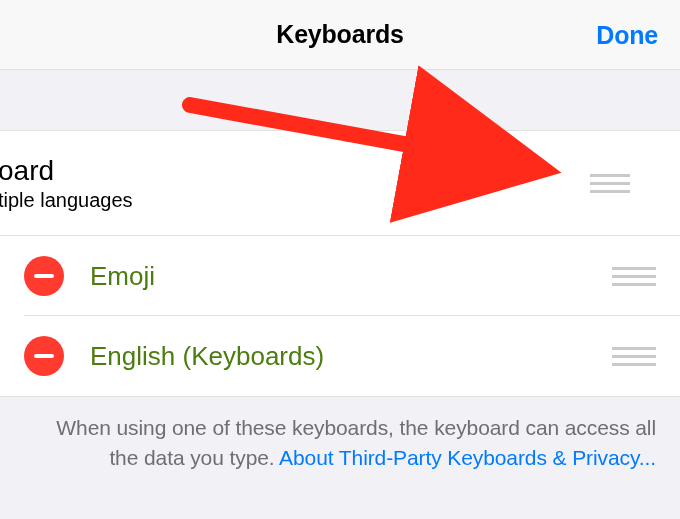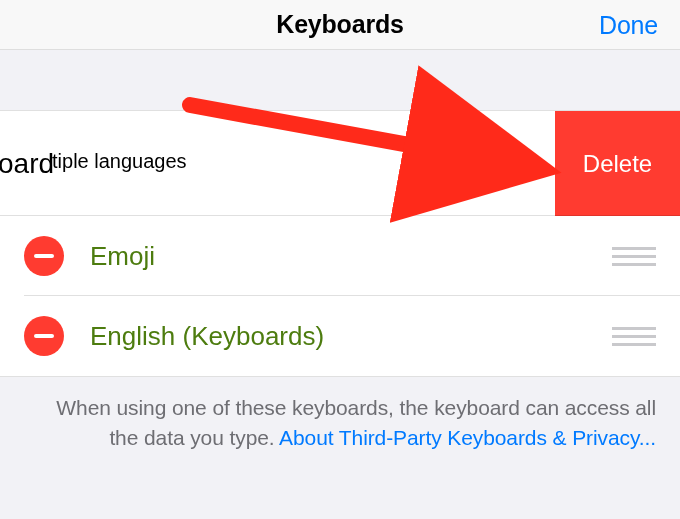--- a/index.html
+++ b/index.html
@@ -4,48 +4,48 @@
   <style>
     * { margin: 0; padding: 0; box-sizing: border-box; -webkit-font-smoothing: antialiased; }
     body {
       width: 680px; height: 519px;
       font-family: -apple-system, "Helvetica Neue", Helvetica, Arial, sans-serif;
       background: #f2f2f6;
       overflow: hidden;
       position: relative;
     }
     .nav {
-      height: 50px;
+      height: 70px;
       background: #f8f8f8;
       border-bottom: 1px solid rgba(0,0,0,0.10);
       display: flex; align-items: center; justify-content: center;
       position: relative;
     }
     .nav-title { font-size: 25px; font-weight: 600; color: #000; letter-spacing: -0.2px; }
     .nav-done {
       position: absolute; right: 22px; top: 50%; transform: translateY(-50%);
-      color: #007aff; font-size: 25px; font-weight: 400; letter-spacing: -0.2px;
+      color: #007aff; font-size: 25px; font-weight: 700; letter-spacing: -0.2px;
     }
     .spacer { height: 60px; }
     .list { background: #fff; border-top: 1px solid rgba(0,0,0,0.12); border-bottom: 1px solid rgba(0,0,0,0.12); }
     .row {
       background: #fff; position: relative;
       display: flex; align-items: center;
       padding: 0 24px;
     }
     .sep { position: absolute; left: 24px; right: 0; bottom: 0; height: 1px; background: rgba(0,0,0,0.12); }
 
     
     .row-swiped {
       height: 105px;
       padding-left: 0;
       overflow: visible;
     }
     .swiped-content {
-      display: flex; flex-direction: row; 
+      display: flex; flex-direction: column; justify-content: center;
       flex: 1;
       padding-left: 0;
     }
     .swiped-title { font-size: 28px; color: #000; margin-left: -2px; }
     .swiped-sub   { font-size: 20px; color: #000; margin-top: 2px; margin-left: -2px; }
     .del-btn {
       width: 125px; height: 105px;
       background: #ff3b30; color: #fff;
       display: flex; align-items: center; justify-content: center;
       font-size: 24px; font-weight: 400;
@@ -98,21 +98,20 @@
       <div class="swiped-title">oard</div>
       <div class="swiped-sub">tiple languages</div>
     </div>
     <div class="handle-swiped">
       <div class="handle-bars">
           <span></span>
           <span></span>
           <span></span>
         </div>
     </div>
-    <div class="del-btn">Delete</div>
     <div class="sep" style="left:0"></div>
   </div>
 
   <div class="row row-normal">
     <div class="minus">
         <div class="bar"></div>
       </div>
     <div class="row-label">Emoji</div>
     <div class="handle">
         <span></span>

